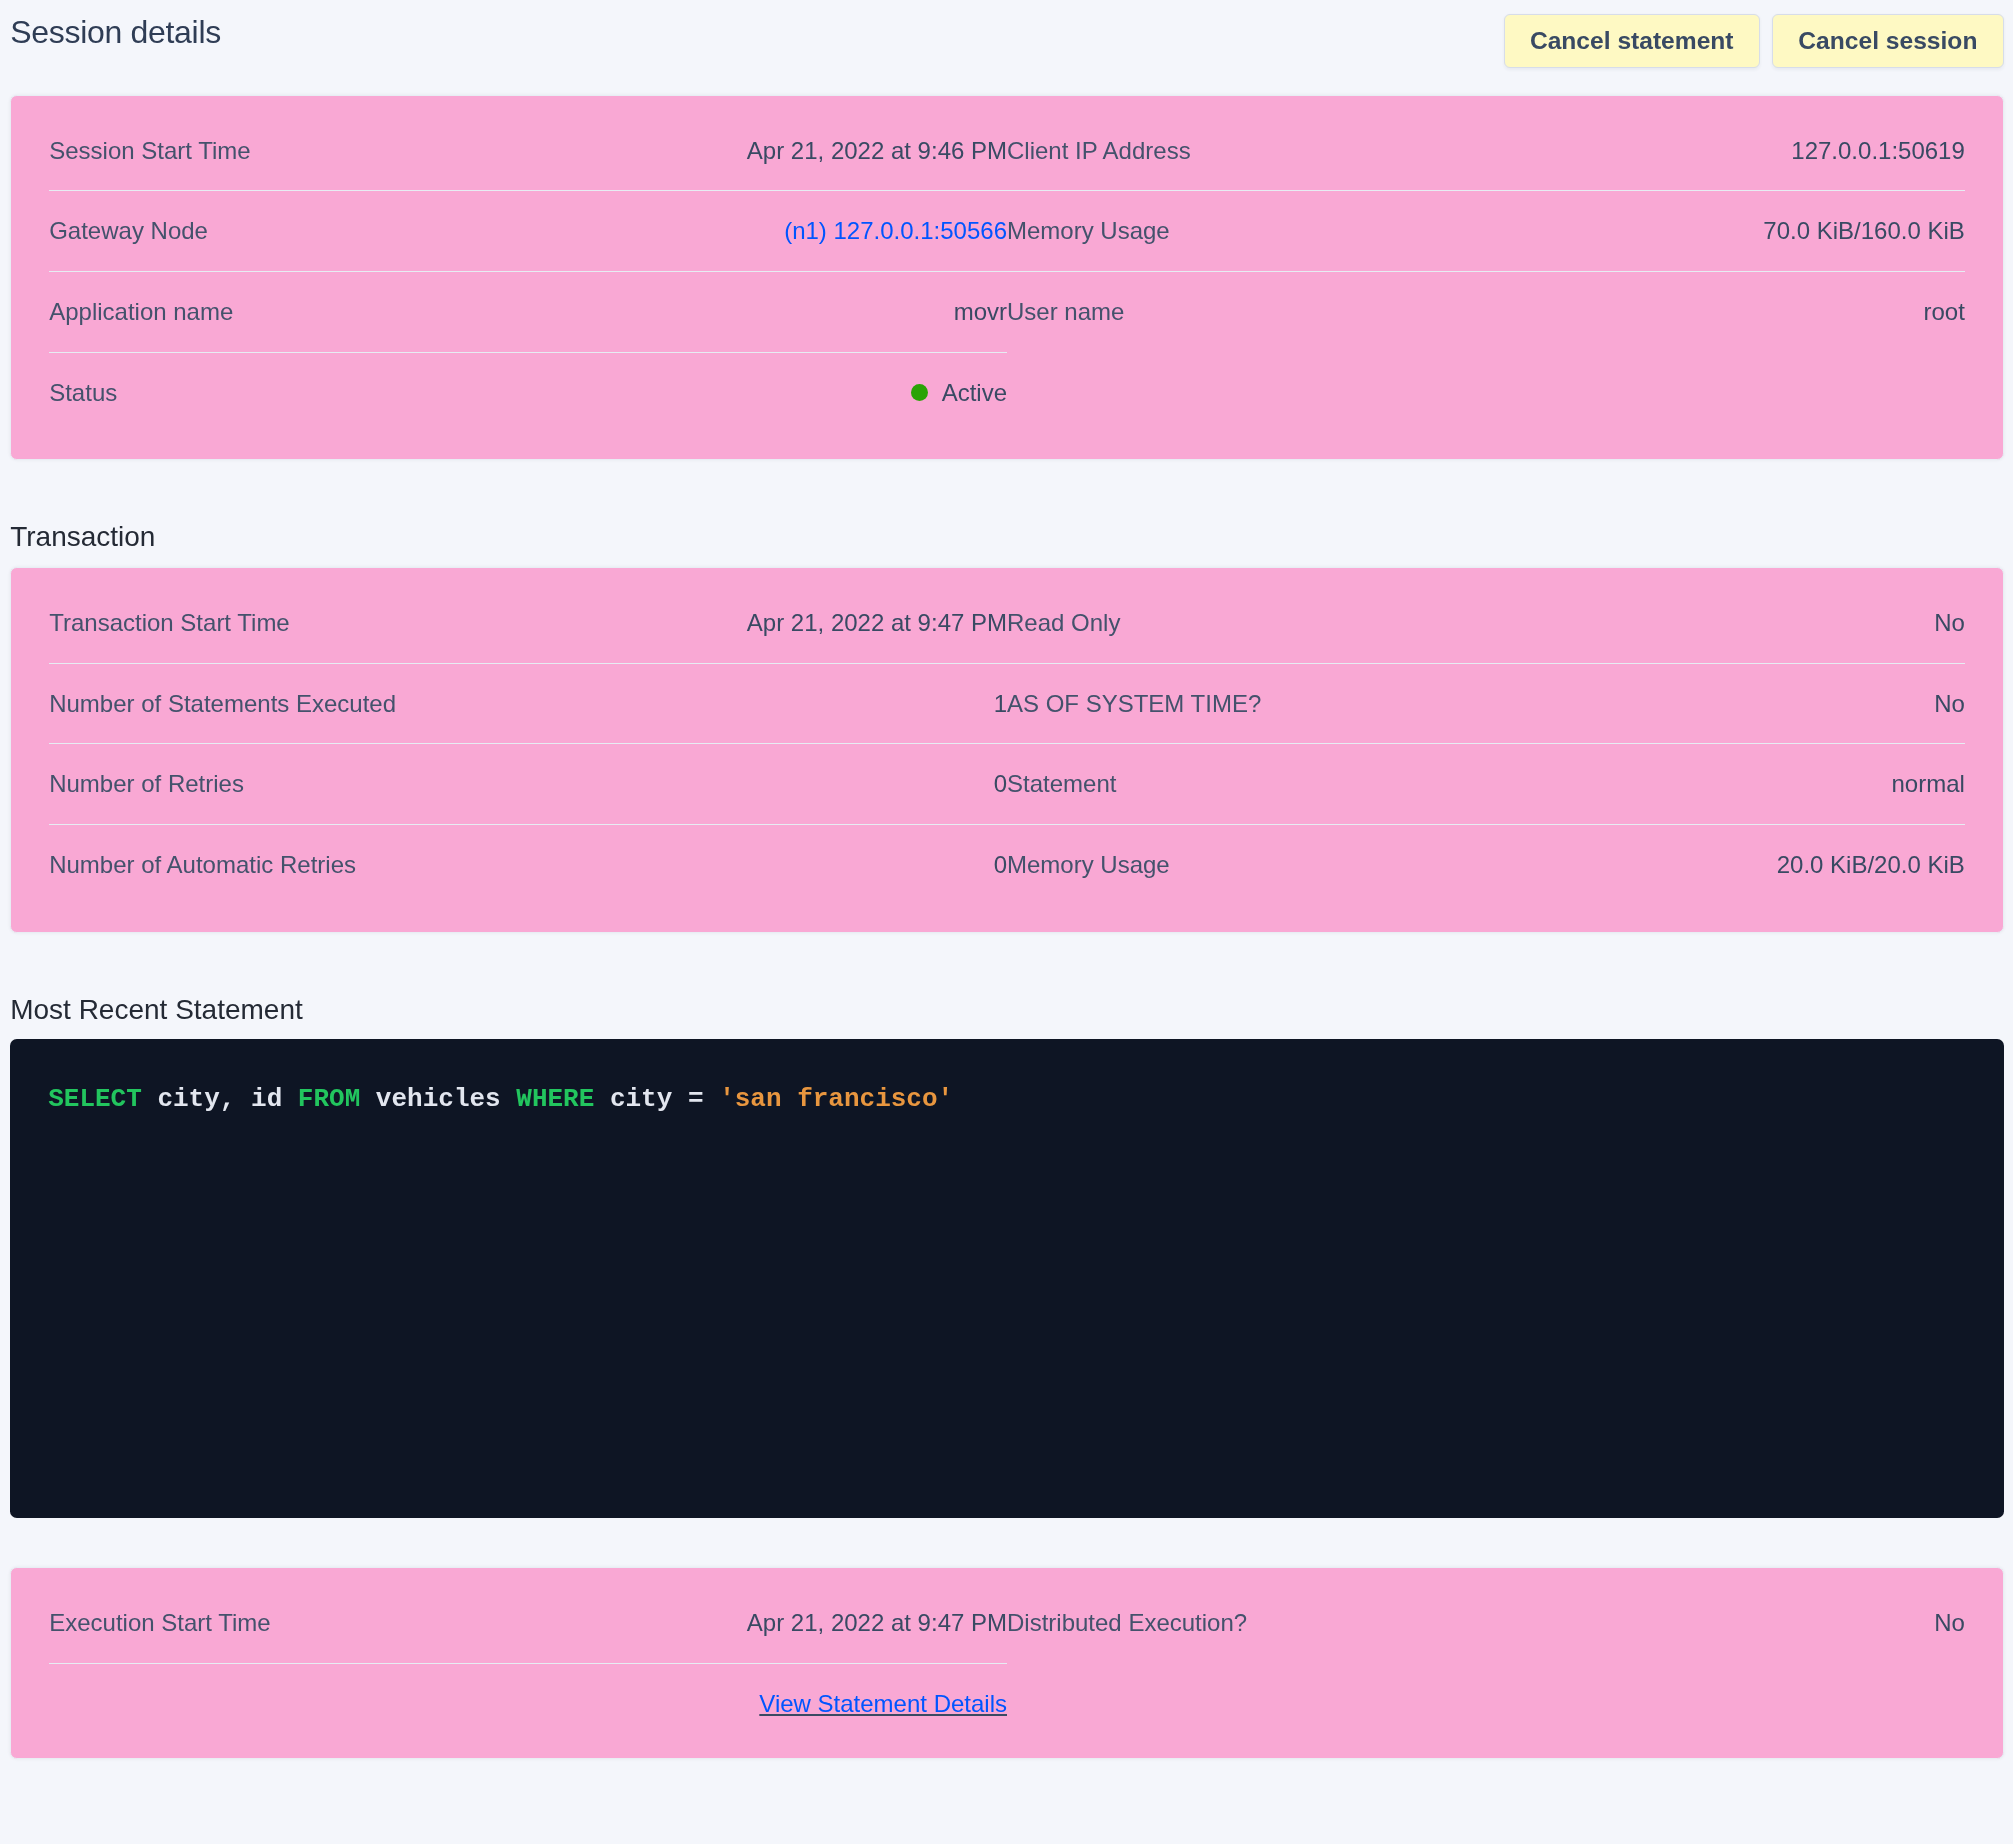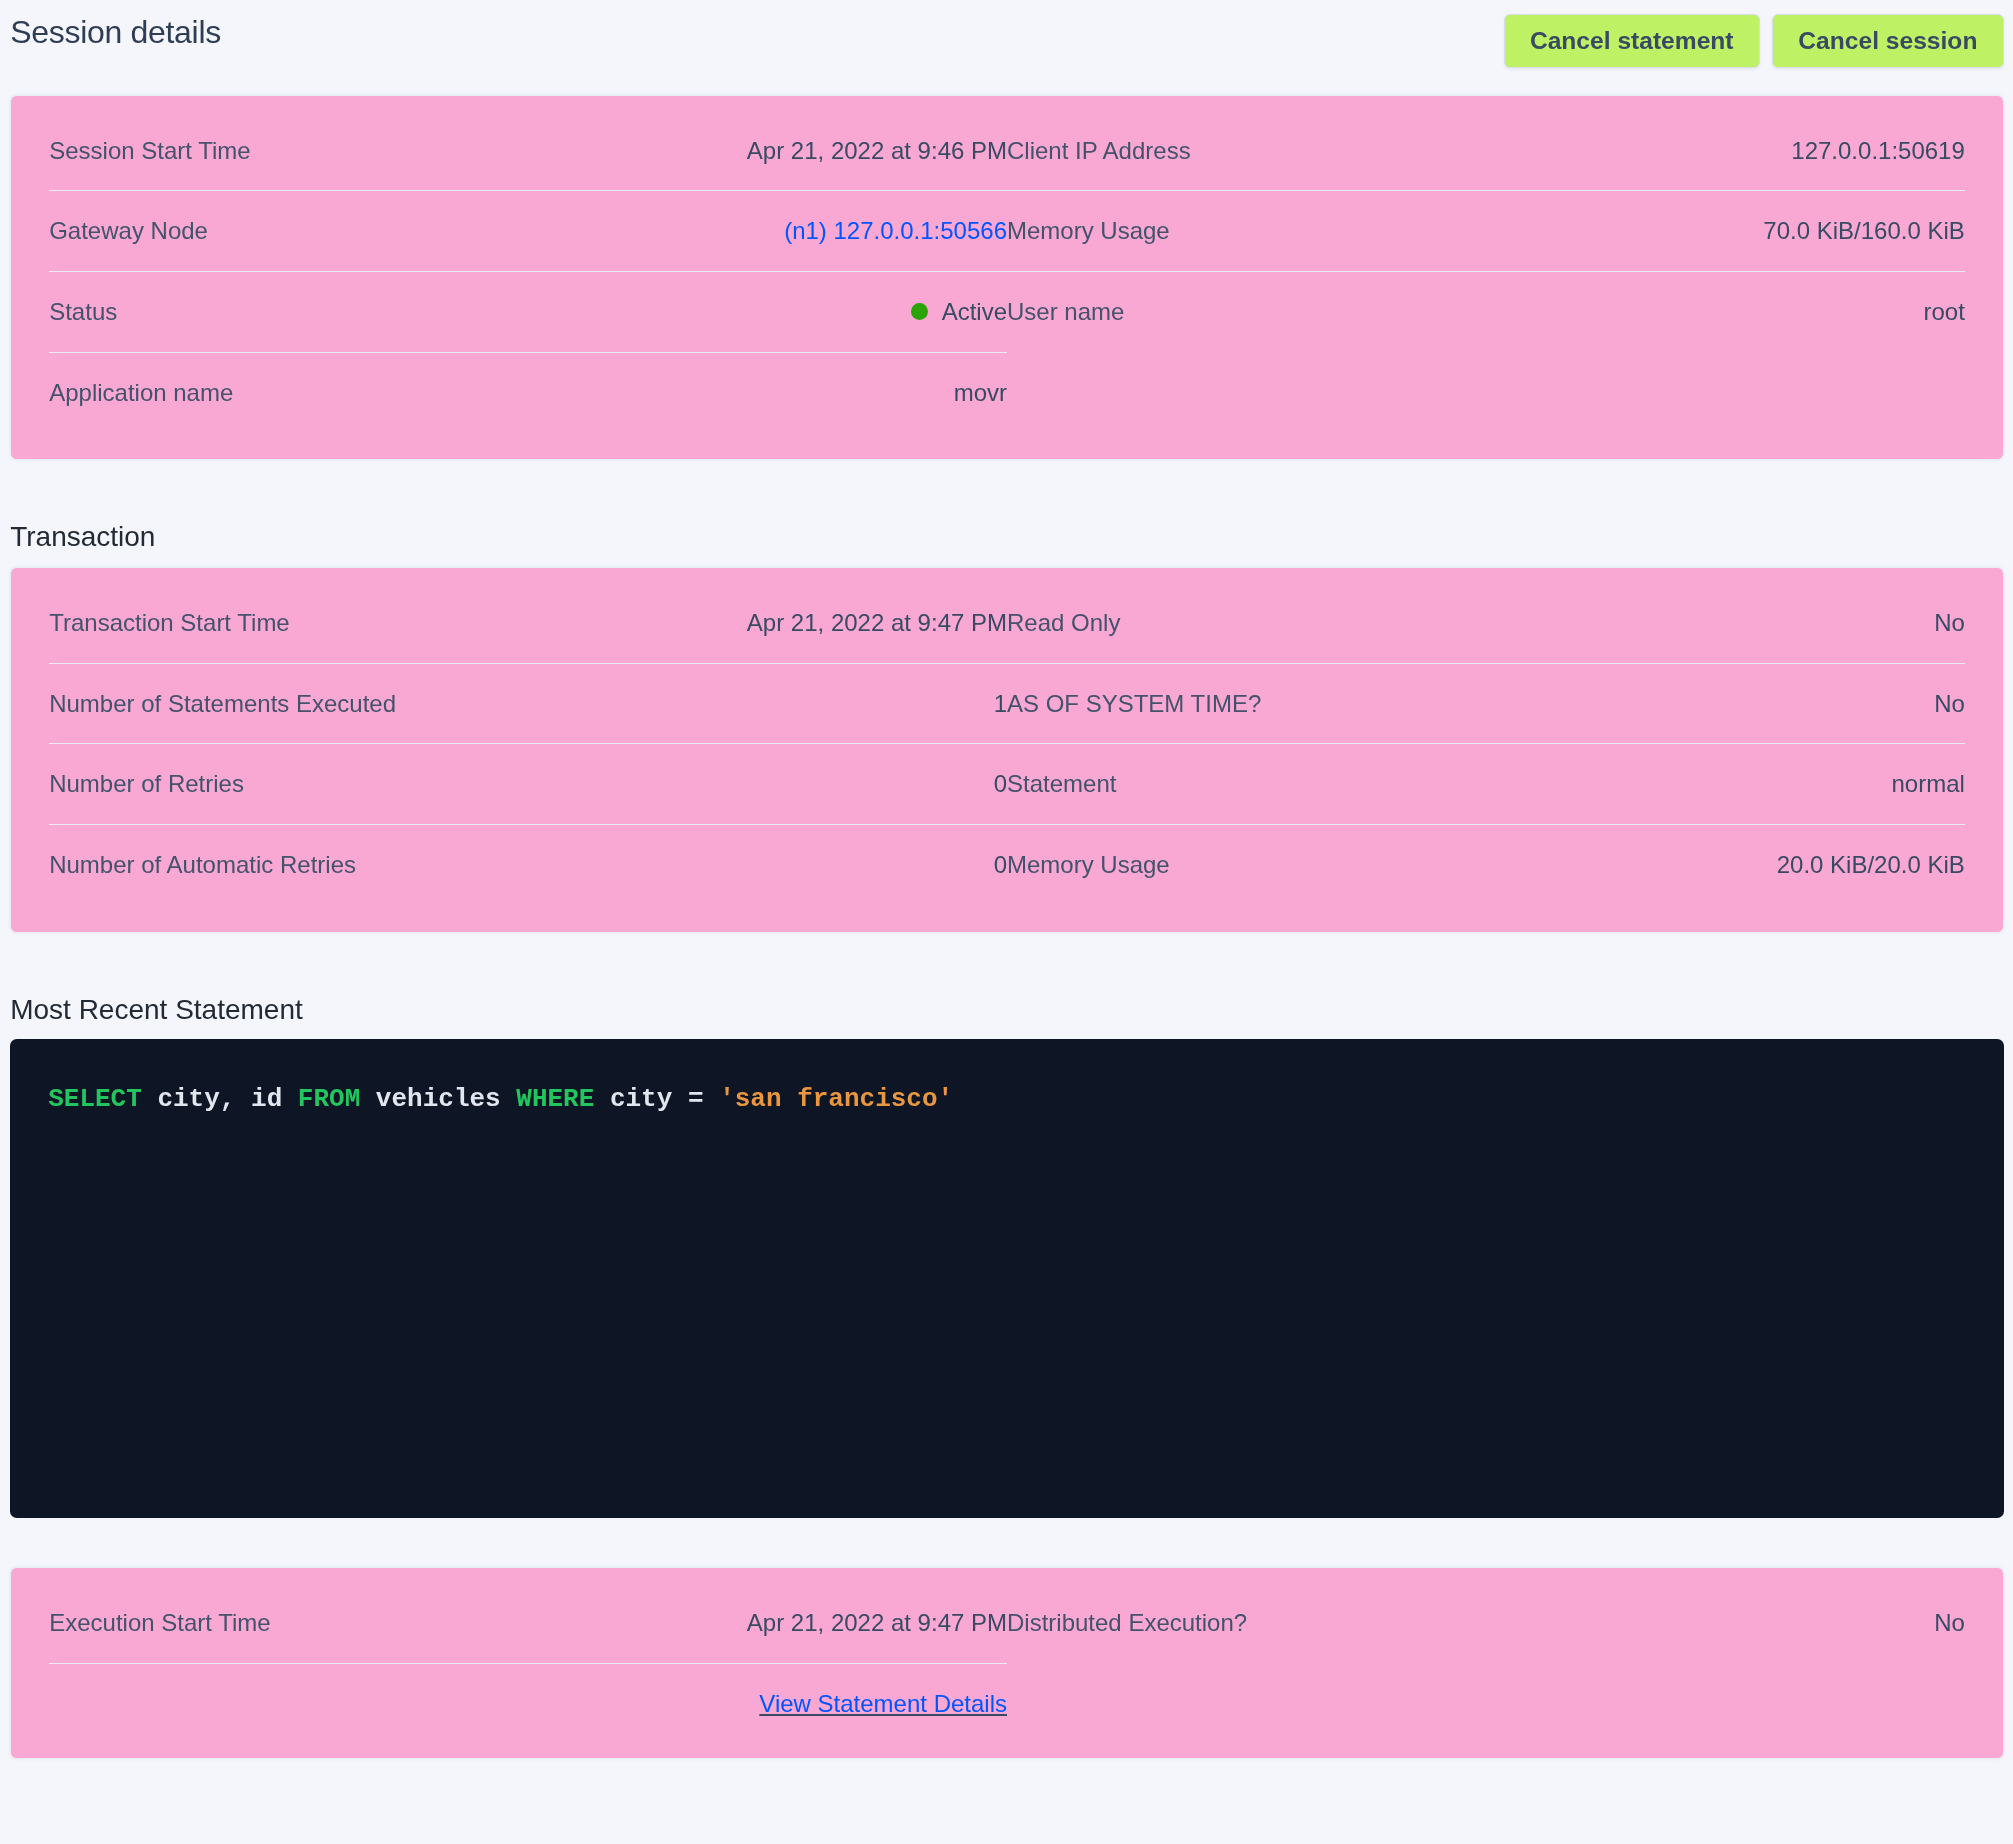--- a/index.html
+++ b/index.html
@@ -26,21 +26,21 @@
   }
   .page-title {
     margin: 0;
     font-size: 32px;
     font-weight: 500;
     color: #2f3d55;
     letter-spacing: -0.3px;
   }
   .header-actions { display: flex; gap: 12px; }
   .btn {
-    background: #bef264;
+    background: #fef9c3;
     border: 1.7px solid #d7dde9;
     border-radius: 6px;
     box-shadow: 0 1.7px 3.4px rgba(33,48,73,0.06);
     font-family: "Liberation Sans", sans-serif;
     font-size: 24.6px;
     font-weight: 700;
     color: #394a63;
     padding: 12.7px 25.4px;
     cursor: pointer;
     line-height: 1.1;
@@ -135,30 +135,30 @@
     <div class="col">
       <div class="row">
         <span class="row-label">Session Start Time</span>
         <span class="row-value">Apr 21, 2022 at 9:46 PM</span>
       </div>
       <div class="row">
         <span class="row-label">Gateway Node</span>
         <a class="row-value link">(n1) 127.0.0.1:50566</a>
       </div>
       <div class="row">
+        <span class="row-label">Application name</span>
+        <span class="row-value">movr</span>
+      </div>
+      <div class="row">
         <span class="row-label">Status</span>
         <span class="row-value status-value">
           <span class="status-dot"></span>
           <span>Active</span>
         </span>
       </div>
-      <div class="row">
-        <span class="row-label">Application name</span>
-        <span class="row-value">movr</span>
-      </div>
     </div>
     <div class="col">
       <div class="row">
         <span class="row-label">Client IP Address</span>
         <span class="row-value">127.0.0.1:50619</span>
       </div>
       <div class="row">
         <span class="row-label">Memory Usage</span>
         <span class="row-value">70.0 KiB/160.0 KiB</span>
       </div>

